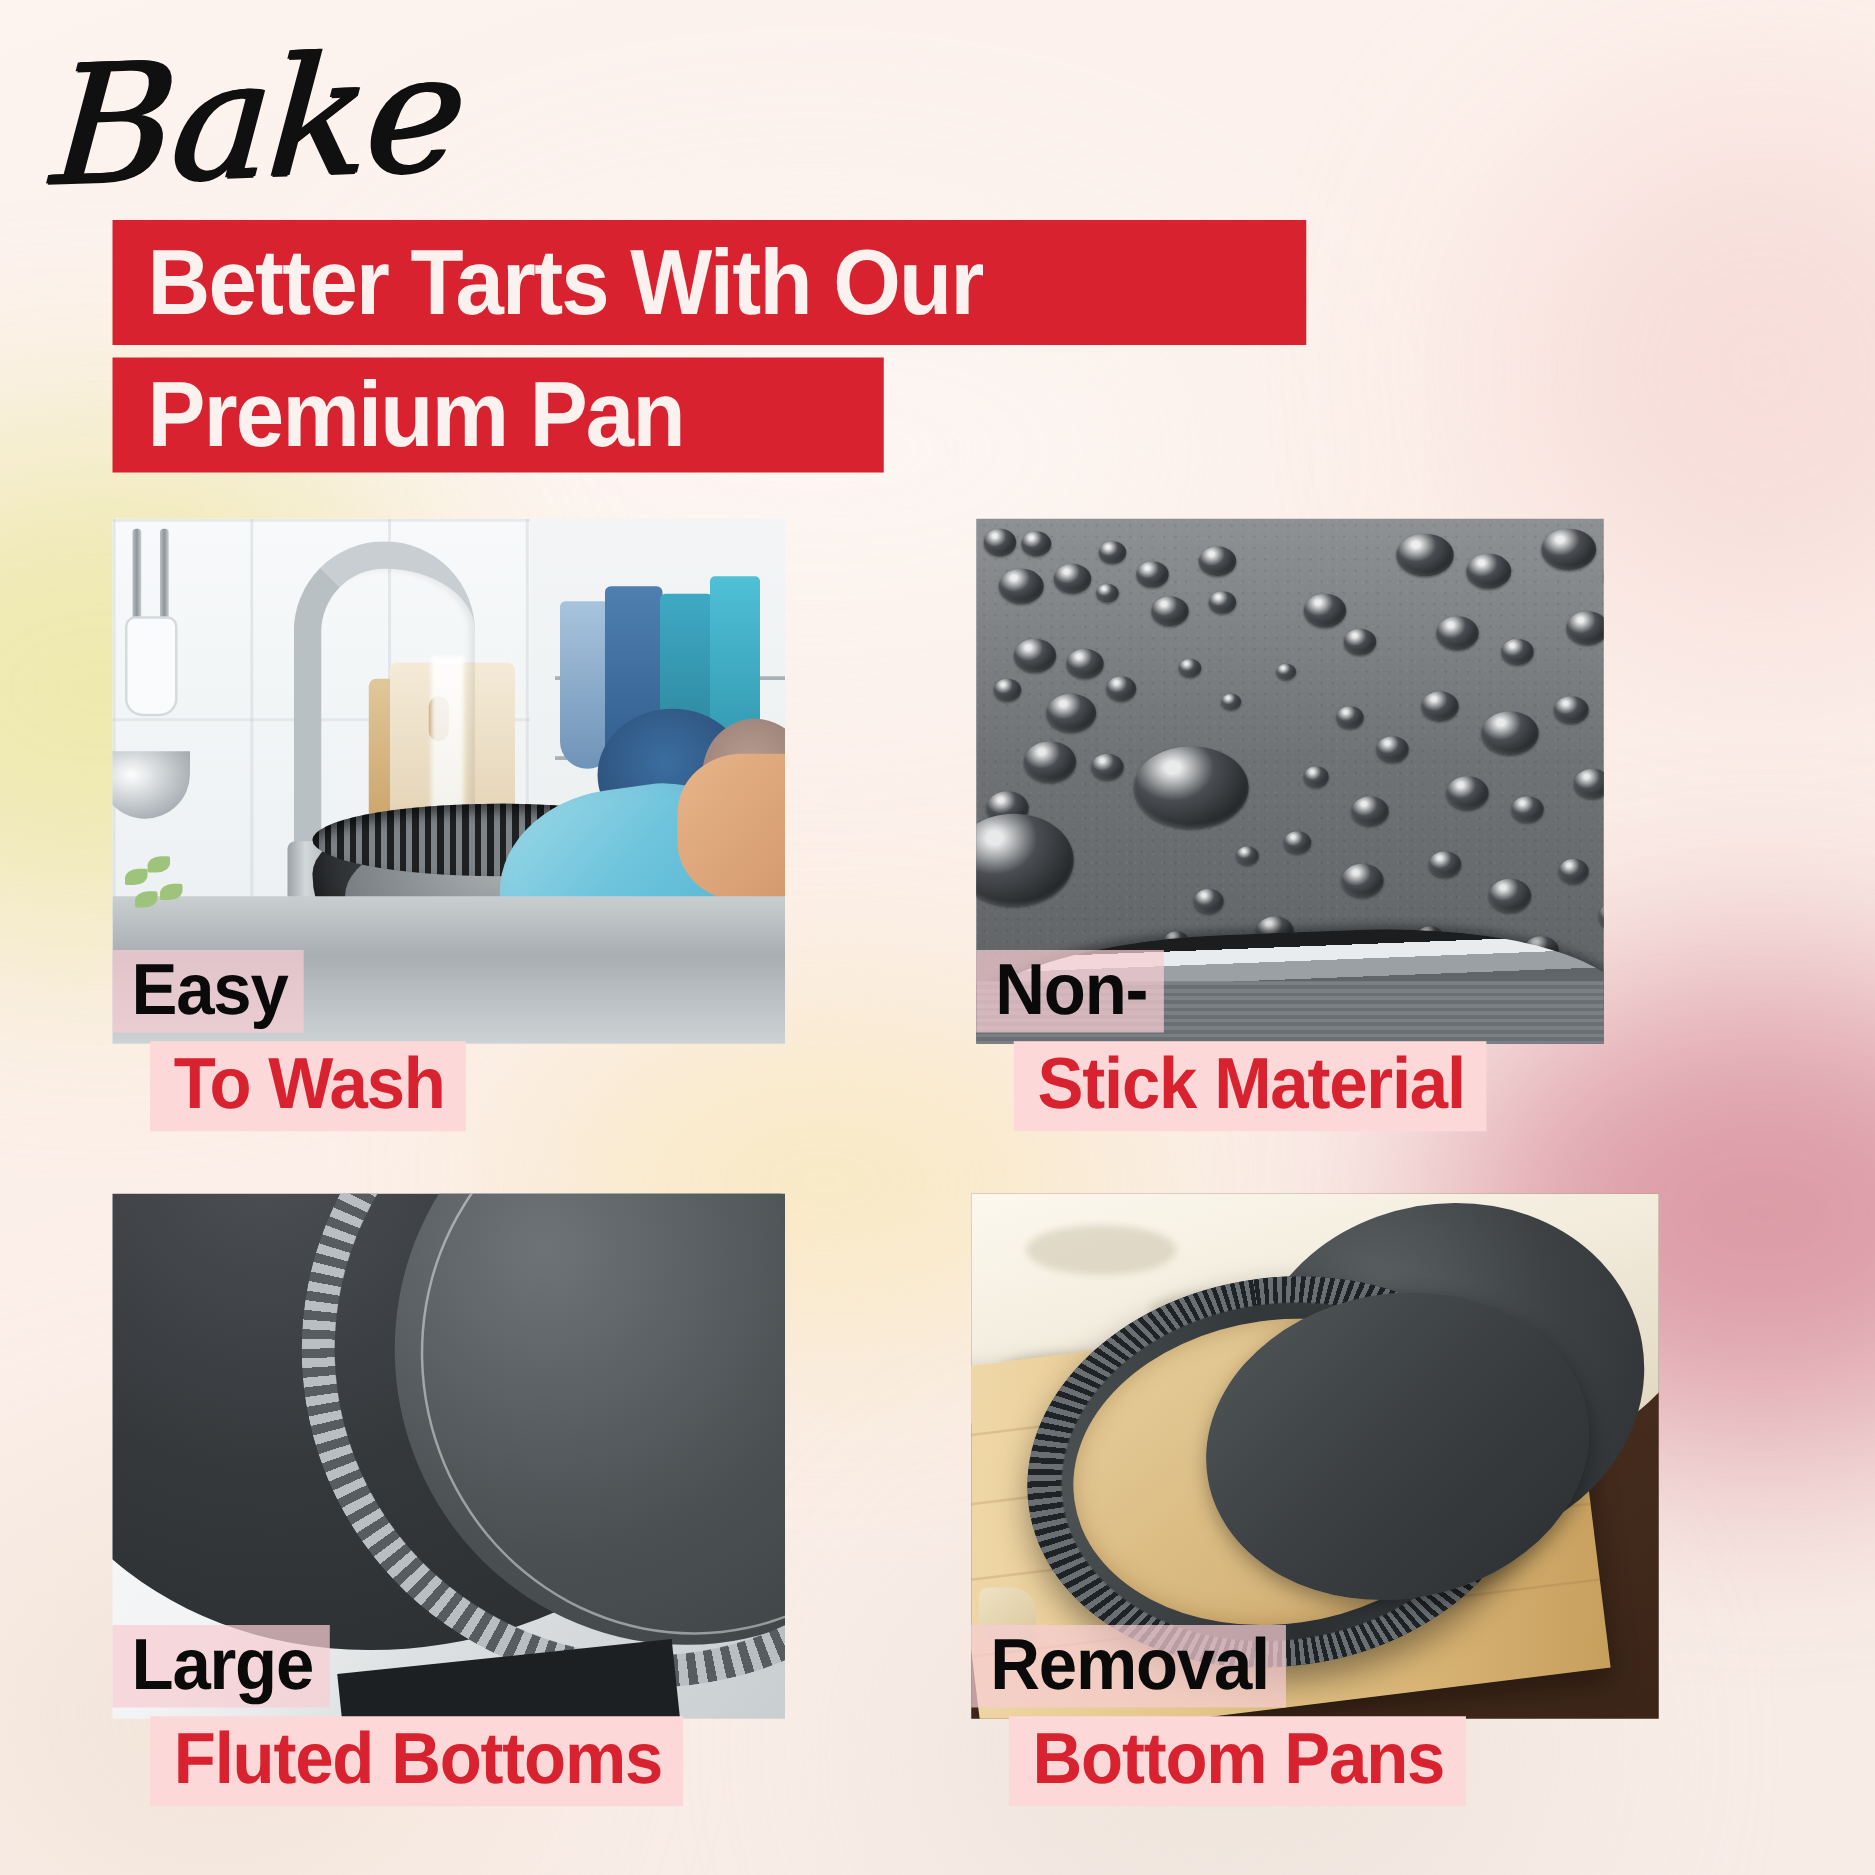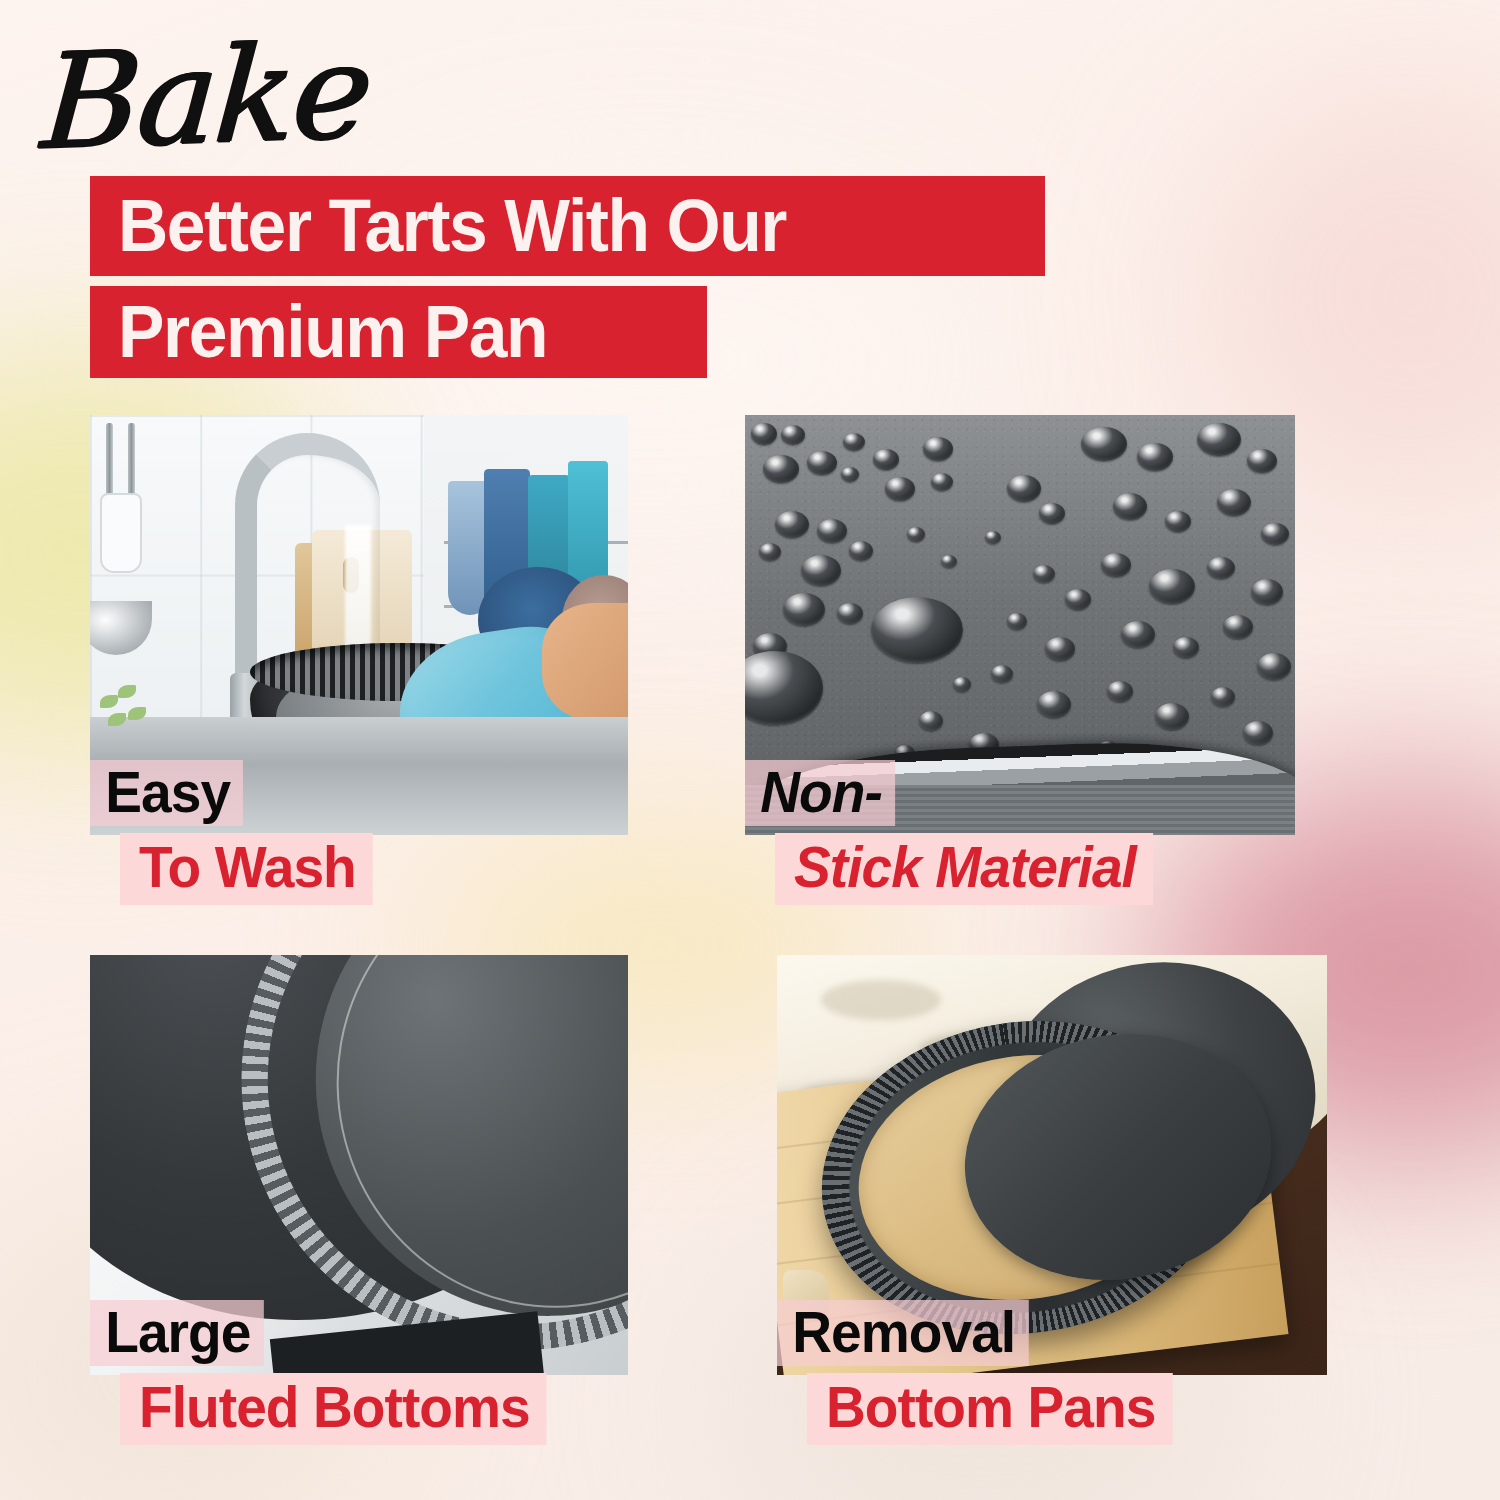--- a/index.html
+++ b/index.html
@@ -337,21 +337,21 @@
       <b style="left:4px;  top:14px;"></b>
         <b style="left:22px; top:4px;"></b>
       <b style="left:12px; top:32px;"></b>
         <b style="left:32px; top:26px;"></b>
     </div>
   </div>
   <div class="lbl-top" style="left:0px; top:345px;">Easy</div>
   <div class="lbl-bot" style="left:30px; top:418px;">To Wash</div>
 </div>
 
-<div class="panel" style="left:745px; top:415px; width:550px; height:420px;font-style:italic;">
+<div class="panel" style="left:781px; top:415px; width:502px; height:420px;">
   <div class="photo p2">
     <div class="grain"></div>
     <div class="drop" style="left:6px;  top:8px;  width:26px;height:22px;"></div>
     <div class="drop" style="left:36px; top:10px; width:24px;height:20px;"></div>
     <div class="drop" style="left:18px; top:40px; width:36px;height:28px;"></div>
     <div class="drop" style="left:62px; top:36px; width:30px;height:24px;"></div>
     <div class="drop" style="left:98px; top:18px; width:22px;height:18px;"></div>
     <div class="drop" style="left:96px; top:52px; width:18px;height:15px;"></div>
     <div class="drop" style="left:128px;top:34px; width:26px;height:21px;"></div>
     <div class="drop" style="left:140px;top:62px; width:30px;height:24px;"></div>

